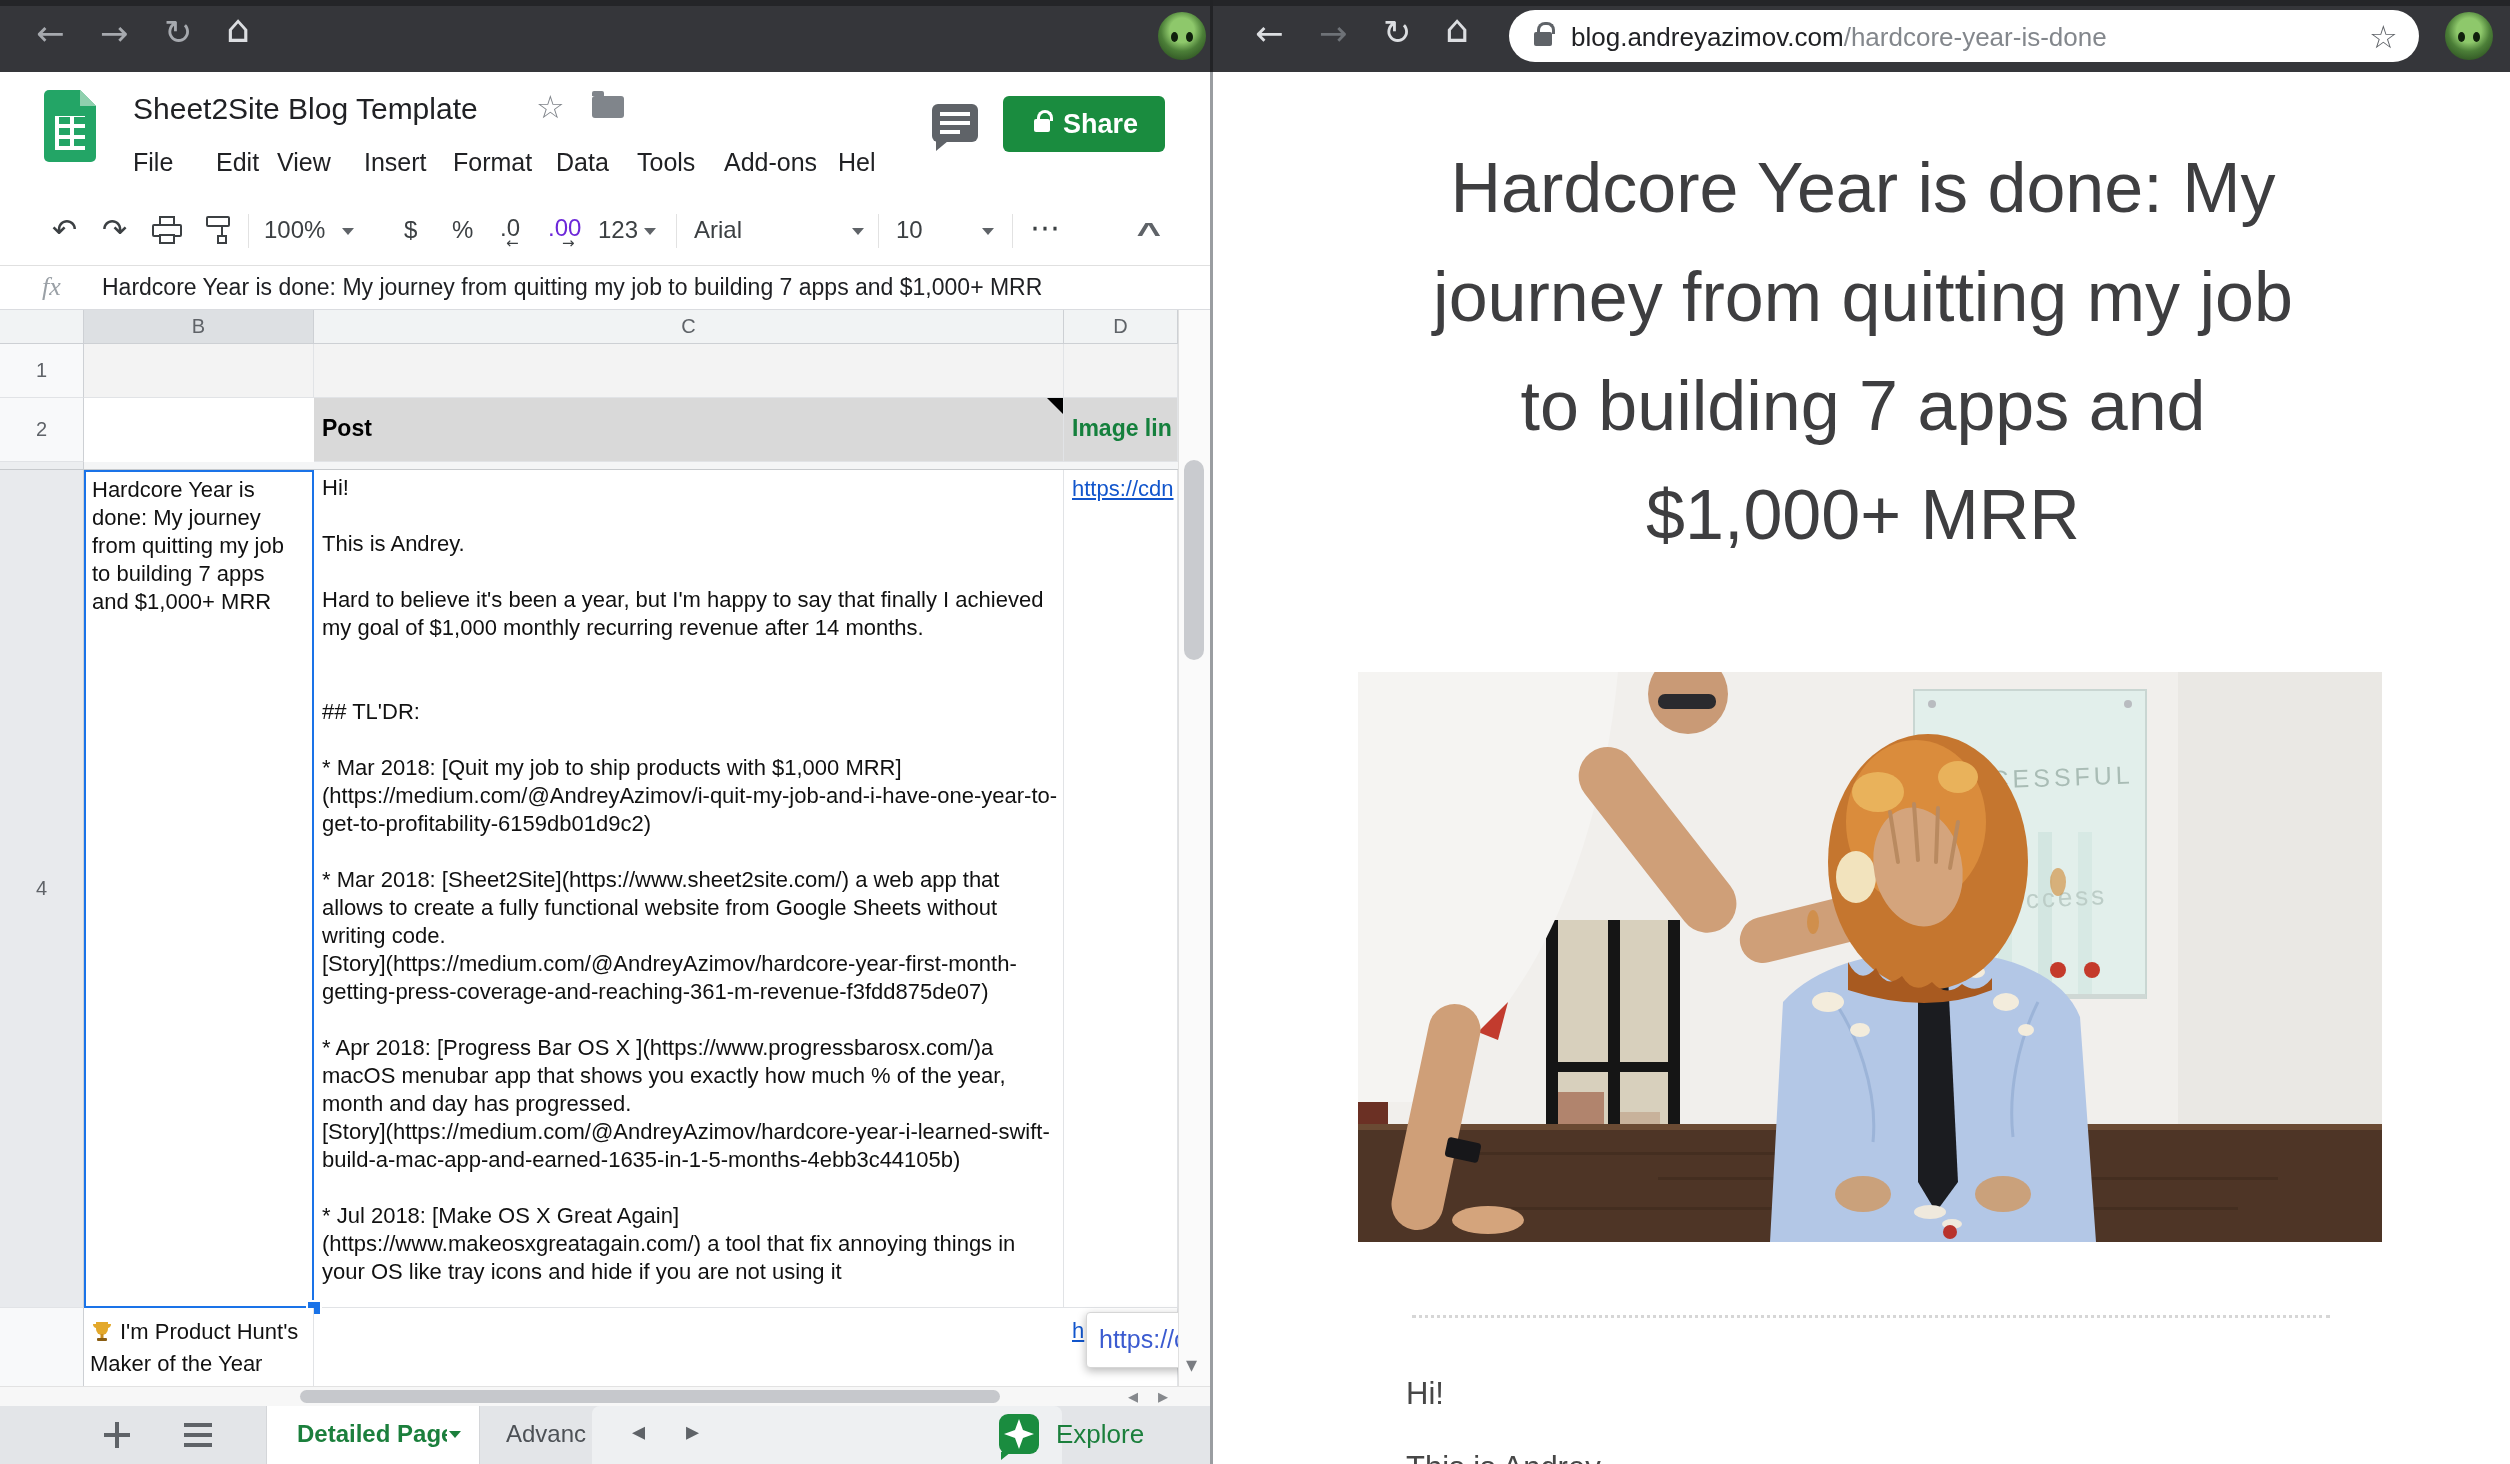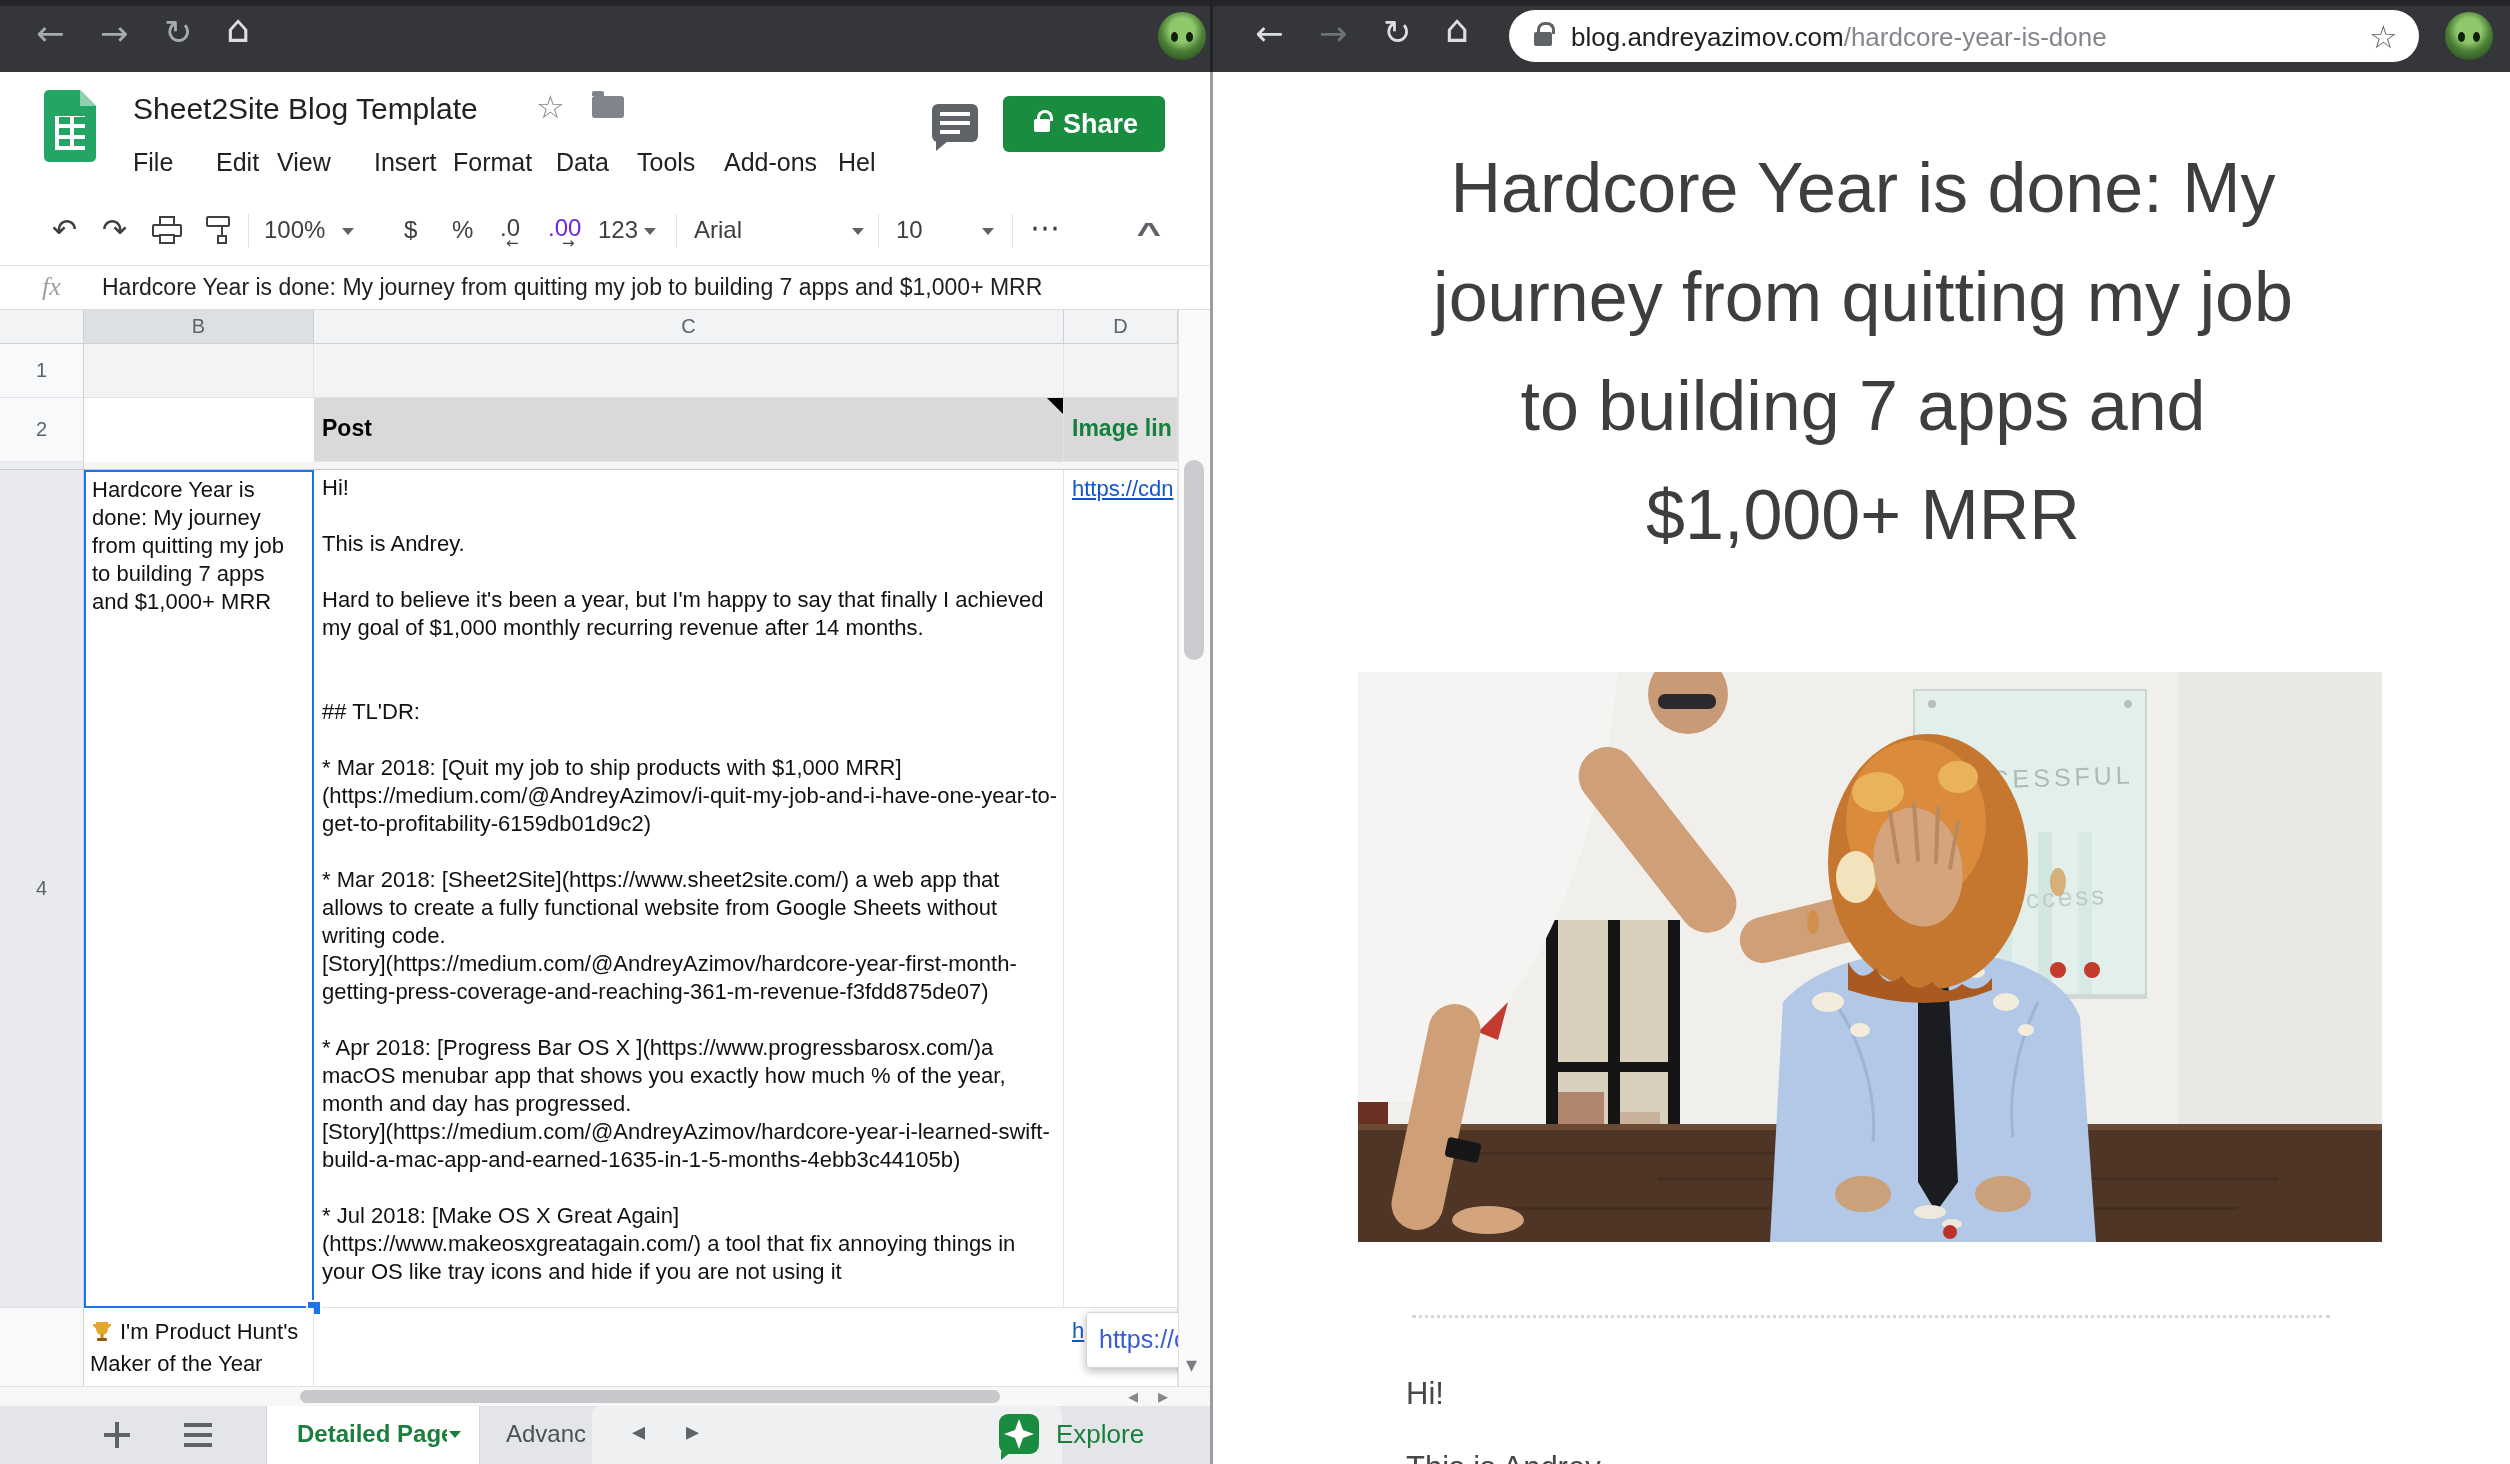--- a/index.html
+++ b/index.html
@@ -59,21 +59,21 @@
     </div>
     <div class="a nowrap" style="left:133px;top:20px;width:400px;font-size:30px;color:#202124;">Sheet2Site Blog Template</div>
     <div class="a ic" style="left:536px;top:16px;font-size:32px;color:#80858b;">☆</div>
     <div class="a" style="left:592px;top:24px;width:32px;height:22px;background:#80858b;border-radius:3px;">
       <div class="a" style="left:0;top:-5px;width:12px;height:5px;background:#80858b;border-radius:2px 2px 0 0;"></div>
     </div>
 
     <div class="a" style="left:133px;top:76px;font-size:25px;">File</div>
     <div class="a" style="left:204px;top:76px;font-size:25px;margin-left:12px;">Edit</div>
     <div class="a" style="left:277px;top:76px;font-size:25px;">View</div>
-    <div class="a" style="left:374px;top:76px;font-size:25px;">Insert</div>
+    <div class="a" style="left:364px;top:76px;font-size:25px;">Insert</div>
     <div class="a" style="left:453px;top:76px;font-size:25px;">Format</div>
     <div class="a" style="left:556px;top:76px;font-size:25px;">Data</div>
     <div class="a" style="left:637px;top:76px;font-size:25px;">Tools</div>
     <div class="a" style="left:724px;top:76px;font-size:25px;">Add-ons</div>
     <div class="a nowrap" style="left:838px;top:76px;width:38px;font-size:25px;">Hel</div>
 
     <div class="a" style="left:932px;top:32px;width:46px;height:38px;background:#5f6368;border-radius:6px;">
       <div class="a bar" style="left:8px;top:8px;width:30px;height:4px;background:#fff;"></div>
       <div class="a bar" style="left:8px;top:17px;width:30px;height:4px;background:#fff;"></div>
       <div class="a bar" style="left:8px;top:26px;width:20px;height:4px;background:#fff;"></div>

